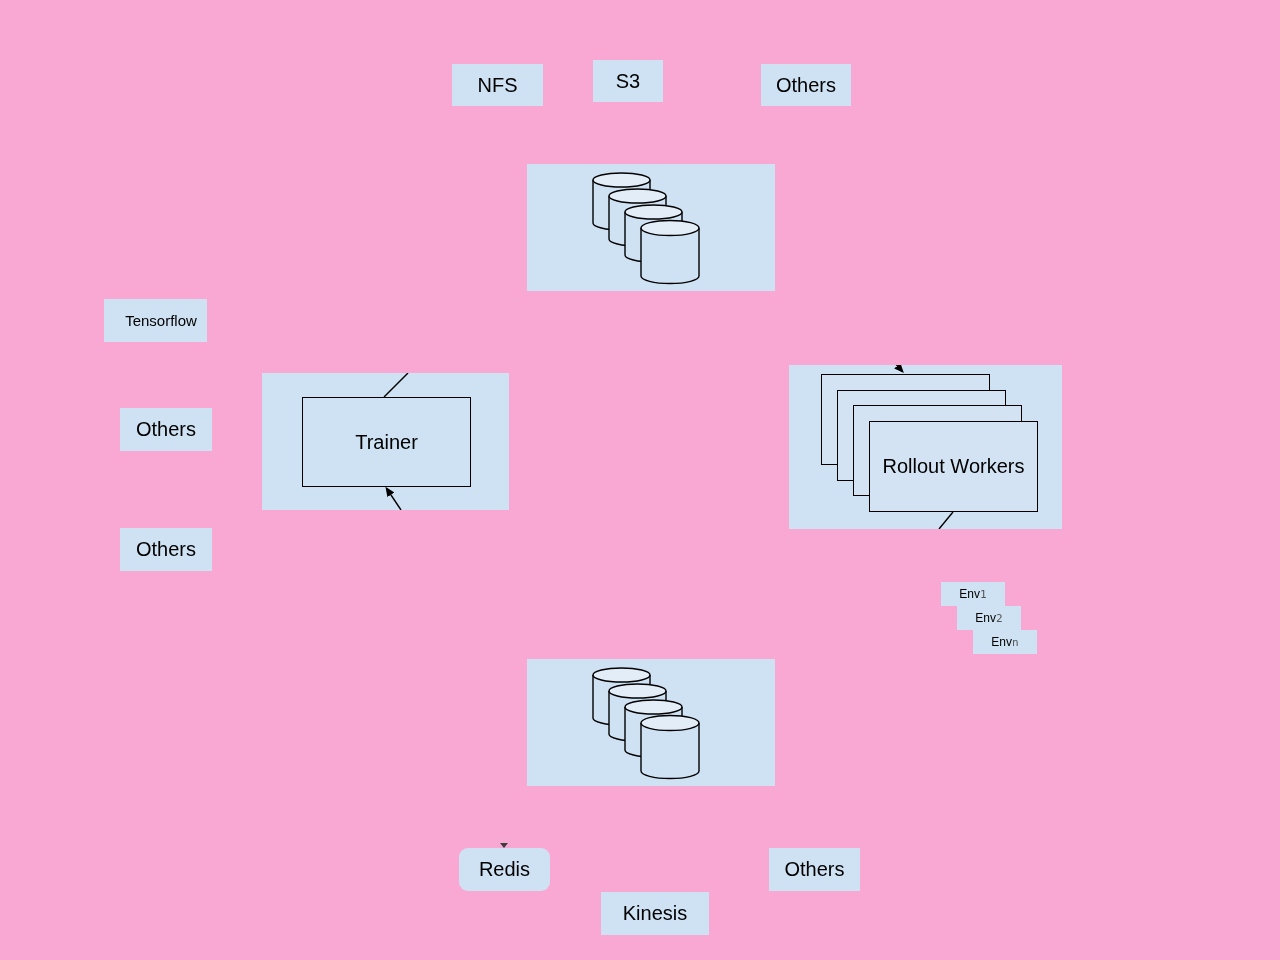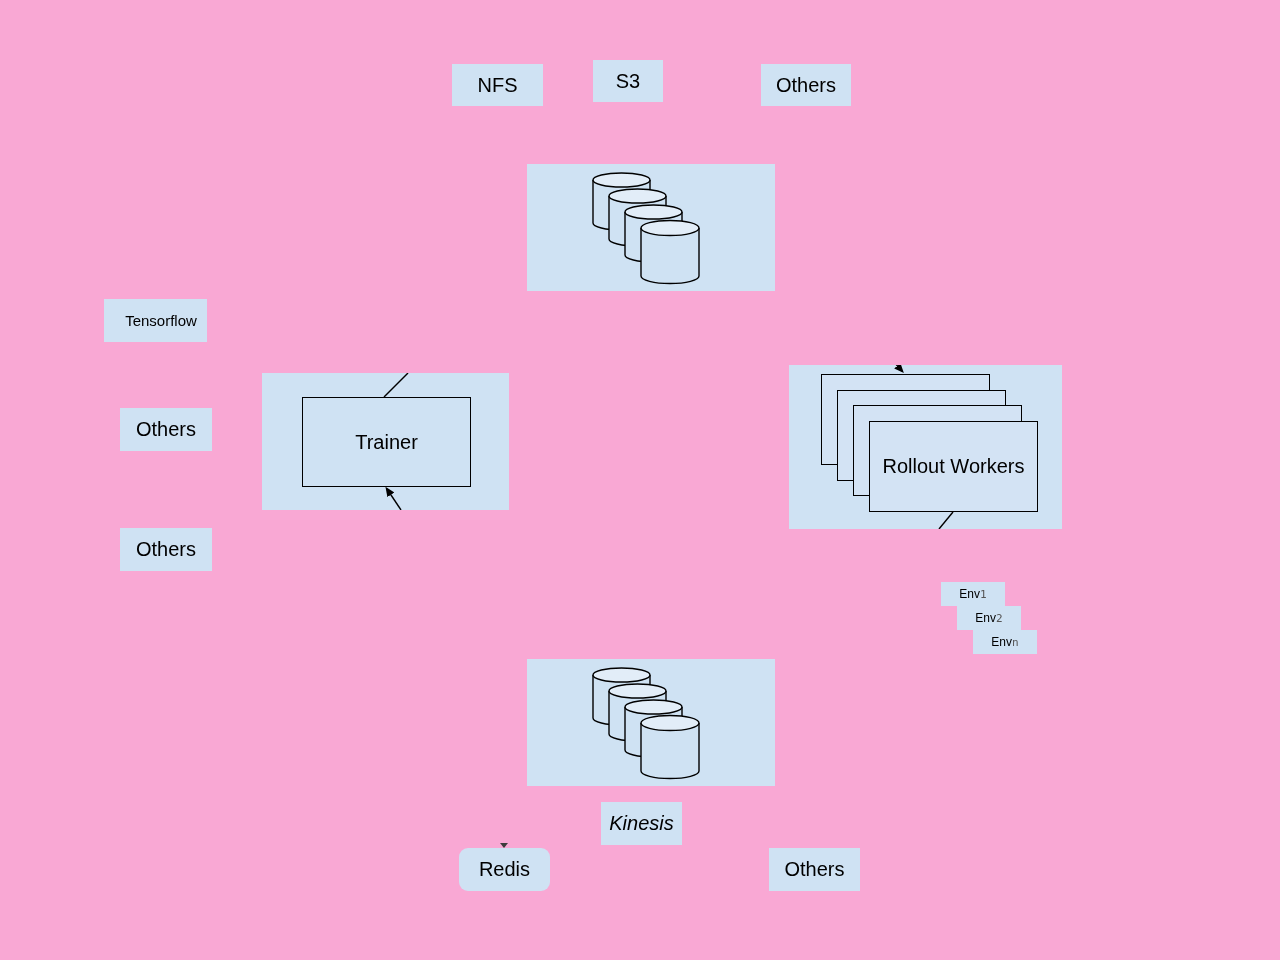--- a/index.html
+++ b/index.html
@@ -141,20 +141,20 @@
         <ellipse cx="29" cy="8" rx="29" ry="7.5" fill="#e2edf8" stroke="#000" stroke-width="1.4"></ellipse>
       </g>
     </svg>
   </div>
 
   <div class="notch" style="left:500px;top:843px;"></div>
 
   <div class="box" style="left:459px;top:848px;width:91px;height:43px;border-radius:9px;">
     <span>Redis</span>
   </div>
-  <div class="box" style="left:601px;top:802px;width:81px;height:43px;font-style:italic;">
+  <div class="box" style="left:601px;top:892px;width:108px;height:43px;">
     <span>Kinesis</span>
   </div>
   <div class="box" style="left:769px;top:848px;width:91px;height:43px;">
     <span>Others</span>
   </div>
 
 </div>
 
 </body></html>

